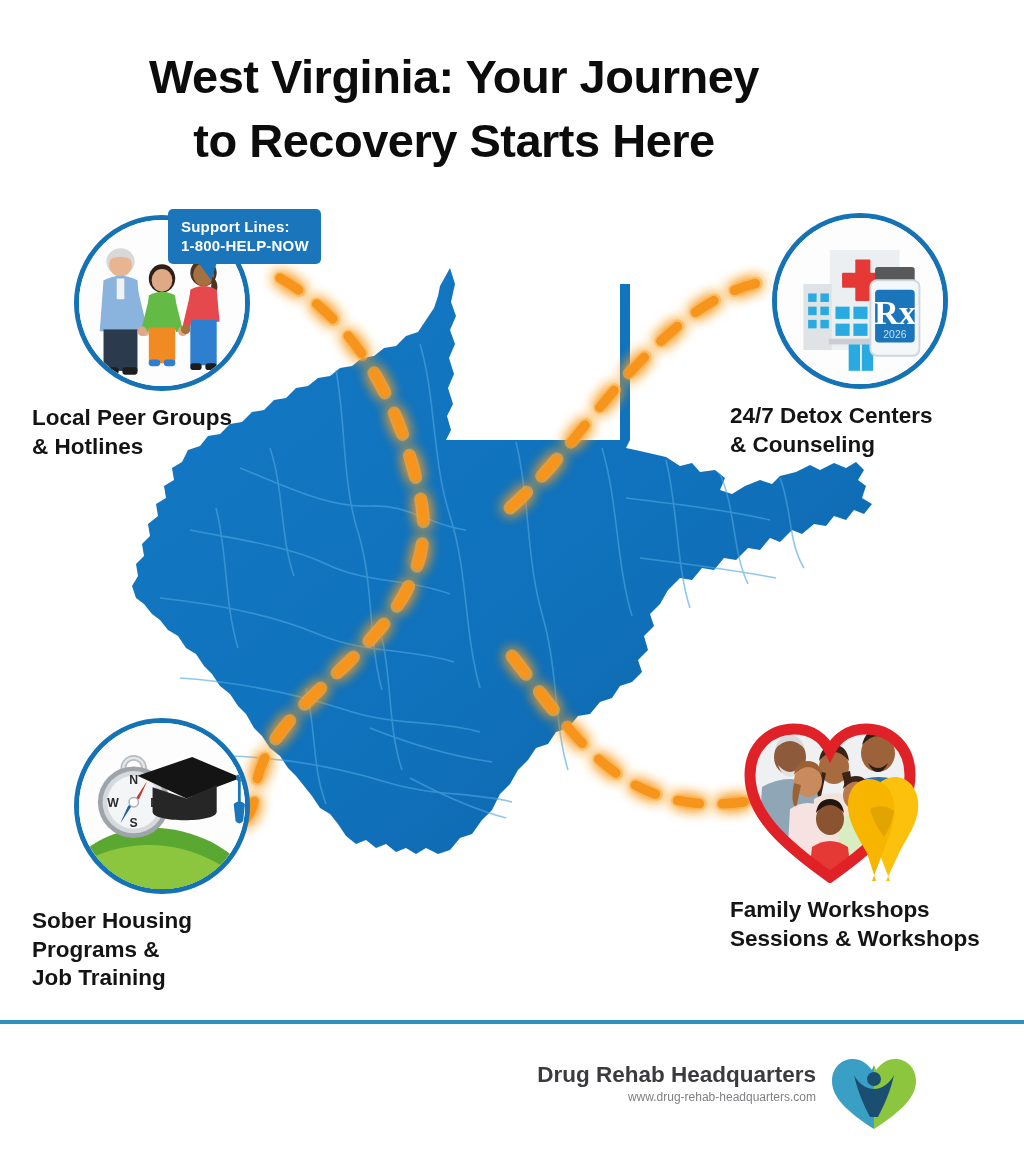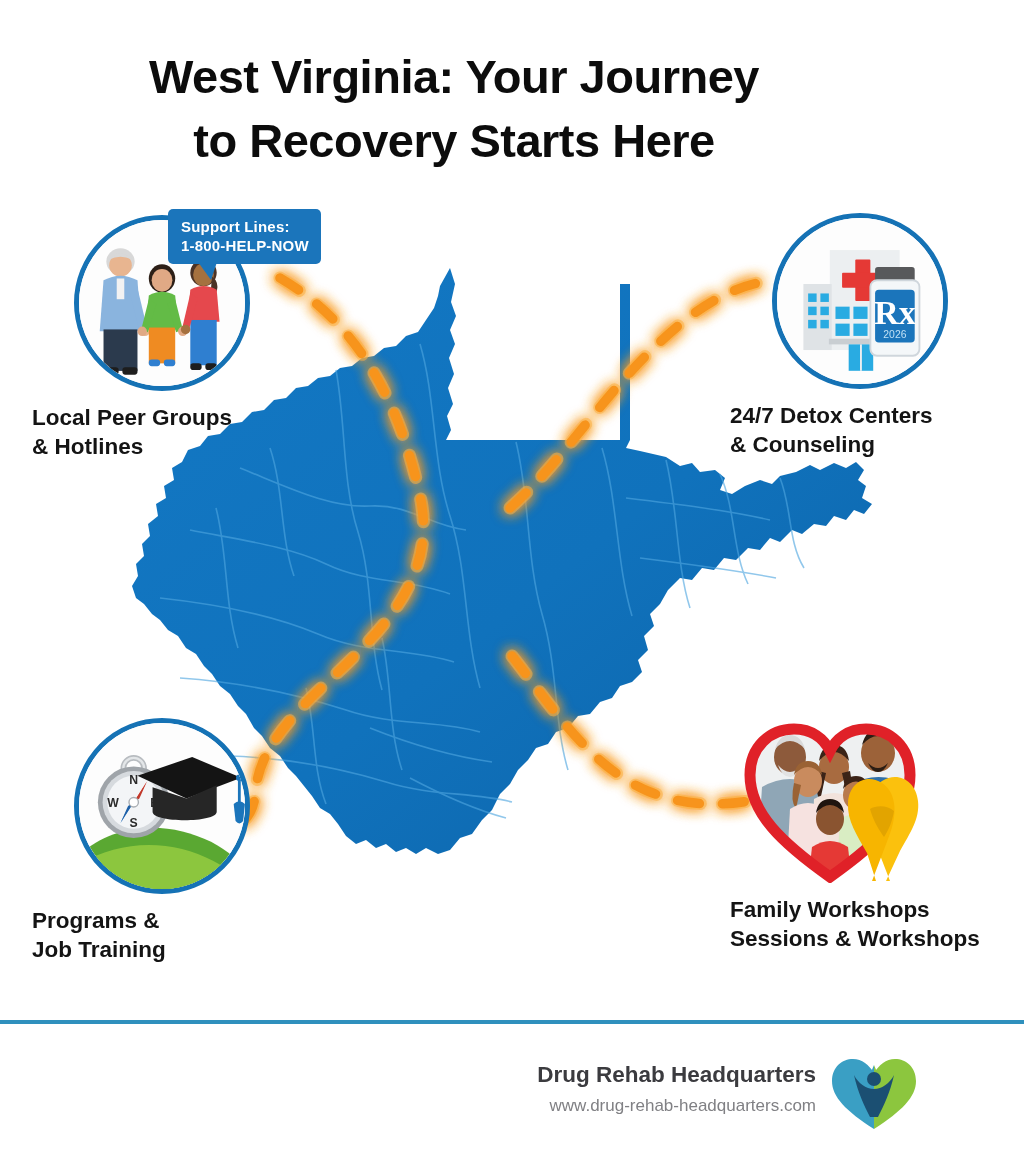--- a/index.html
+++ b/index.html
@@ -66,21 +66,21 @@
 
   
   .heart-box{position:relative;width:200px;height:178px;}
   .heart-box svg{position:absolute;left:0;top:0;width:100%;height:100%;}
 
   
   .divider{position:absolute;left:0;top:1020px;width:1024px;height:4px;background:#2f90bd;}
   .footer{position:absolute;left:0;top:1055px;width:940px;height:80px;}
   .footer-text{position:absolute;right:124px;top:6px;text-align:right;}
   .brand{font-size:22.5px;font-weight:bold;color:#3b3b3f;line-height:1.25;}
-  .site{font-size:17px;color:#808084;line-height:1.35;margin-top:6px;}
+  .site{font-size:12px;color:#808084;line-height:1.35;margin-top:0;}
   .logo{position:absolute;right:20px;top:0;width:92px;height:78px;}
   .logo svg{width:100%;height:100%;display:block;}
 </style>
 </head>
 <body>
 
 <div class="stage">
 
   <div class="title">
     <span>West Virginia: Your Journey</span>
@@ -309,20 +309,21 @@
         <g>
           <path d="M62 56 L120 36 L172 58 L114 80 Z" fill="#141414"></path>
           <path d="M78 68 L78 94 C 78 106 146 106 146 94 L146 66 L114 80 Z" fill="#262626"></path>
           <path d="M170 58 L170 88" stroke="#1b75bb" stroke-width="3" fill="none"></path>
           <path d="M164 86 q6 -6 12 0 l-2 18 q-4 5 -8 0 z" fill="#1b75bb"></path>
           <circle cx="170" cy="58" r="3.5" fill="#1b75bb"></circle>
         </g>
       </svg>
     </div>
     <div class="node-label">
+      <span>Sober Housing</span>
       <span>Programs &amp;</span>
       <span>Job Training</span>
     </div>
   </div>
 
   <div class="node" id="node-family">
     <div class="heart-box">
       <svg viewBox="0 0 200 178" xmlns="http://www.w3.org/2000/svg">
         <defs>
           <clipPath id="heartclip">

